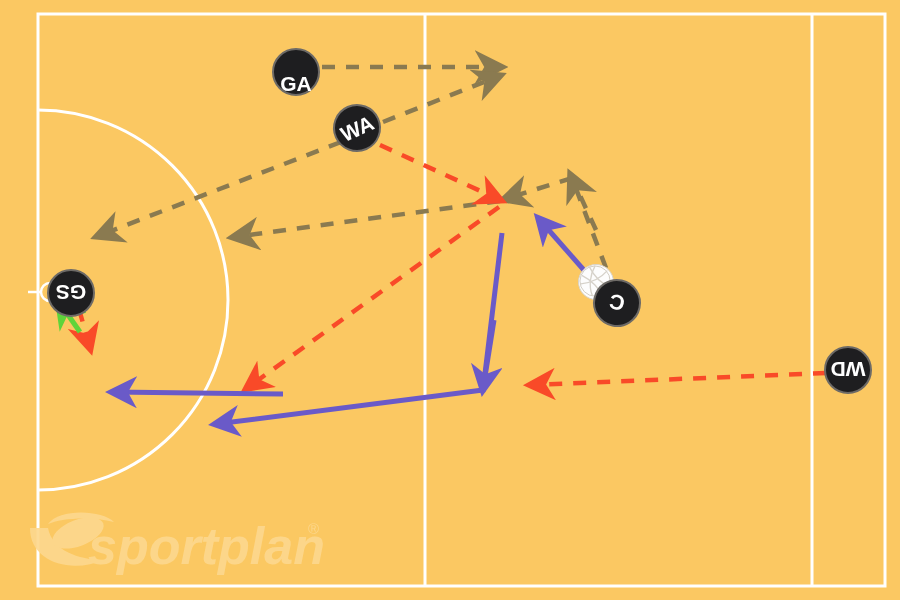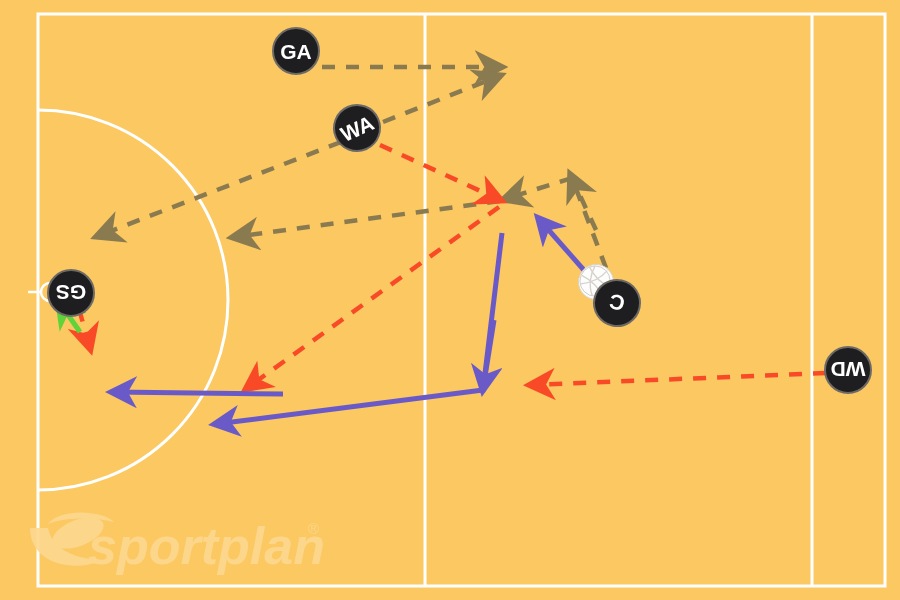--- a/index.html
+++ b/index.html
@@ -148,21 +148,21 @@
     <svg viewBox="0 0 36 36" width="34" height="34">
       <circle cx="17" cy="17" r="16" fill="#FDFDFD" stroke="#cfcac0" stroke-width="1"></circle>
       <path d="M3 11 C 13 16, 22 25, 25 33" fill="none" stroke="#d6d2ca" stroke-width="1.4"></path>
       <path d="M11 2 C 16 12, 24 20, 33 23" fill="none" stroke="#d6d2ca" stroke-width="1.4"></path>
       <path d="M17 1 C 12 10, 10 22, 14 32" fill="none" stroke="#d6d2ca" stroke-width="1.4"></path>
       <path d="M2 20 C 12 19, 23 14, 30 6" fill="none" stroke="#d6d2ca" stroke-width="1.4"></path>
     </svg>
   </div>
 
   <div id="players-layer">
-      <div class="player-token" style="left: 272px; top: 27px; transform: rotate(0deg);">
+      <div class="player-token" style="left: 272px; top: 48px; transform: rotate(0deg); align-items: flex-end;">
         <span>GA</span>
       </div>
       <div class="player-token" style="left: 333px; top: 104px; transform: rotate(-24deg);">
         <span>WA</span>
       </div>
       <div class="player-token" style="left: 47px; top: 269px; transform: rotate(180deg);">
         <span>GS</span>
       </div>
       <div class="player-token" style="left: 593px; top: 279px; transform: rotate(192deg);">
         <span>C</span>

